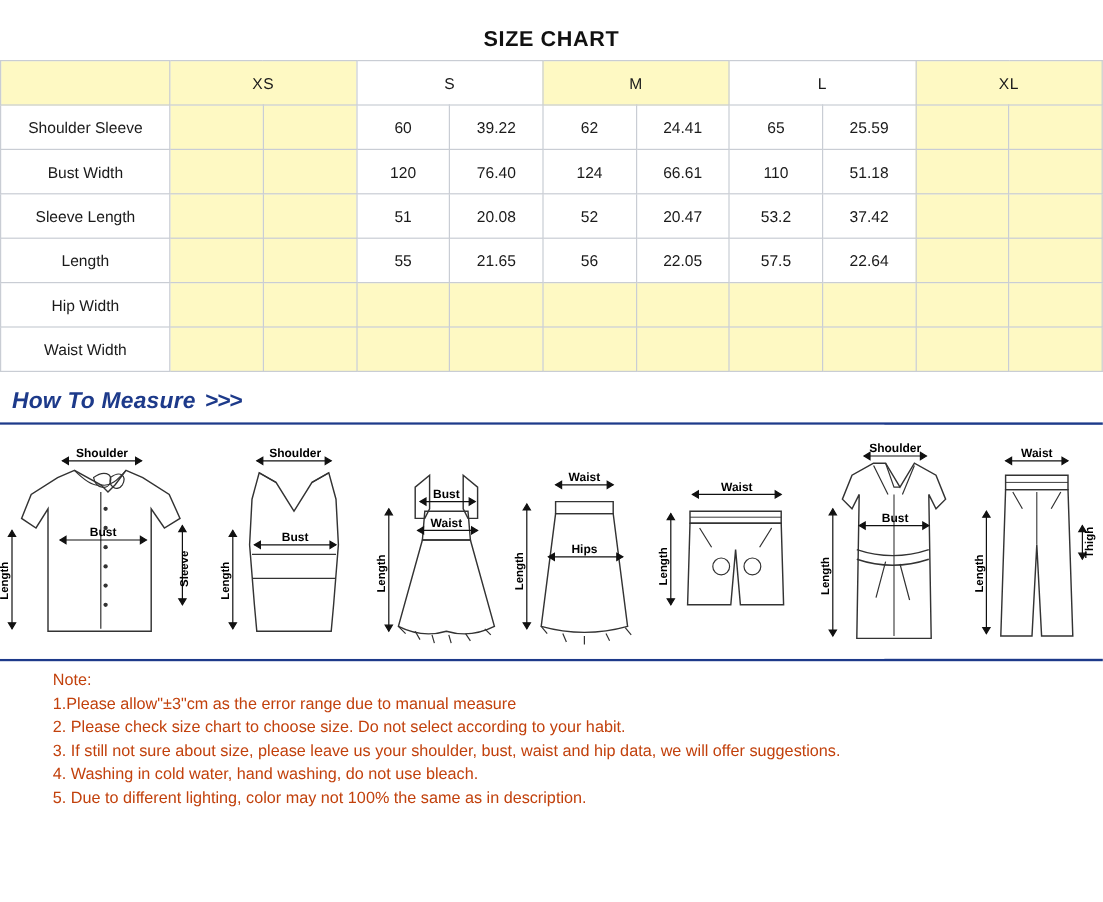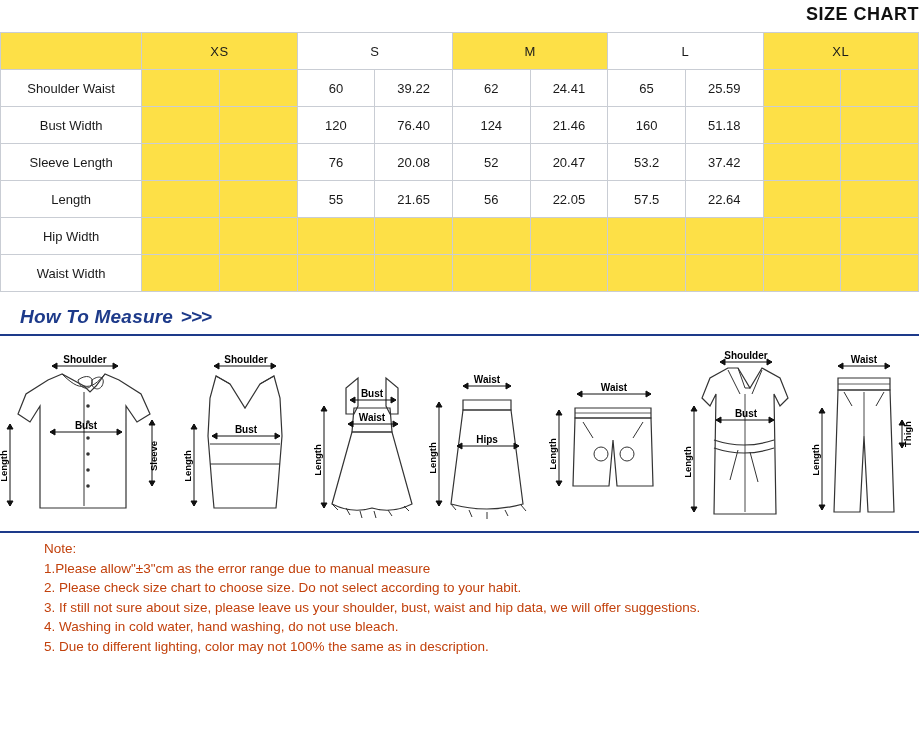--- a/index.html
+++ b/index.html
@@ -14,25 +14,25 @@
     color: #1a1a1a;
     overflow: hidden;
   }
   .page {
     width: 919px;
     height: 752px;
     position: relative;
   }
   
   .chart-title {
-    text-align: right;
+    text-align: center;
     font-size: 18px;
     font-weight: bold;
     letter-spacing: 0.5px;
-    padding: 4px 0 7px 0;
+    padding: 22px 0 7px 0;
     color: #111;
   }
   
   table.size-table {
     width: 919px;
     border-collapse: collapse;
     table-layout: fixed;
   }
   table.size-table td, table.size-table th {
     border: 1px solid #c9cdd4;
@@ -55,27 +55,27 @@
     font-size: 21px;
     font-weight: bold;
     color: #e8000d;
     height: 38px;
     letter-spacing: 0.5px;
   }
   td.unit {
     font-size: 13px;
     height: 30px;
   }
-  .shade { background: #fde047; }
+  .shade { background: #fef9c3; }
   td.val { font-size: 14px; }
 
   
   .howto {
     margin-top: 14px;
-    padding-left: 20px;
+    padding-left: 10px;
     display: flex;
     align-items: flex-start;
     gap: 8px;
   }
   .howto-text {
     font-size: 19px;
     font-weight: bold;
     color: #1d3a8a;
     font-style: italic;
     letter-spacing: 0.2px;
@@ -141,52 +141,52 @@
       <tr>
         <td class="shade"></td>
         <td class="sizehdr shade" colspan="2">XS</td>
         <td class="sizehdr" colspan="2">S</td>
         <td class="sizehdr shade" colspan="2">M</td>
         <td class="sizehdr" colspan="2">L</td>
         <td class="sizehdr shade" colspan="2">XL</td>
       </tr>
 
       <tr>
-        <td class="rowlabel">Shoulder Waist</td>
+        <td class="rowlabel">Shoulder Sleeve</td>
         <td class="val shade"></td>
         <td class="val shade"></td>
         <td class="val">60</td>
         <td class="val">39.22</td>
         <td class="val">62</td>
         <td class="val">24.41</td>
         <td class="val">65</td>
         <td class="val">25.59</td>
         <td class="val shade"></td>
         <td class="val shade"></td>
       </tr>
 
       <tr>
         <td class="rowlabel">Bust Width</td>
         <td class="val shade"></td>
         <td class="val shade"></td>
         <td class="val">120</td>
         <td class="val">76.40</td>
         <td class="val">124</td>
-        <td class="val">21.46</td>
-        <td class="val">160</td>
+        <td class="val">66.61</td>
+        <td class="val">110</td>
         <td class="val">51.18</td>
         <td class="val shade"></td>
         <td class="val shade"></td>
       </tr>
 
       <tr>
         <td class="rowlabel">Sleeve Length</td>
         <td class="val shade"></td>
         <td class="val shade"></td>
-        <td class="val">76</td>
+        <td class="val">51</td>
         <td class="val">20.08</td>
         <td class="val">52</td>
         <td class="val">20.47</td>
         <td class="val">53.2</td>
         <td class="val">37.42</td>
         <td class="val shade"></td>
         <td class="val shade"></td>
       </tr>
 
       <tr>

